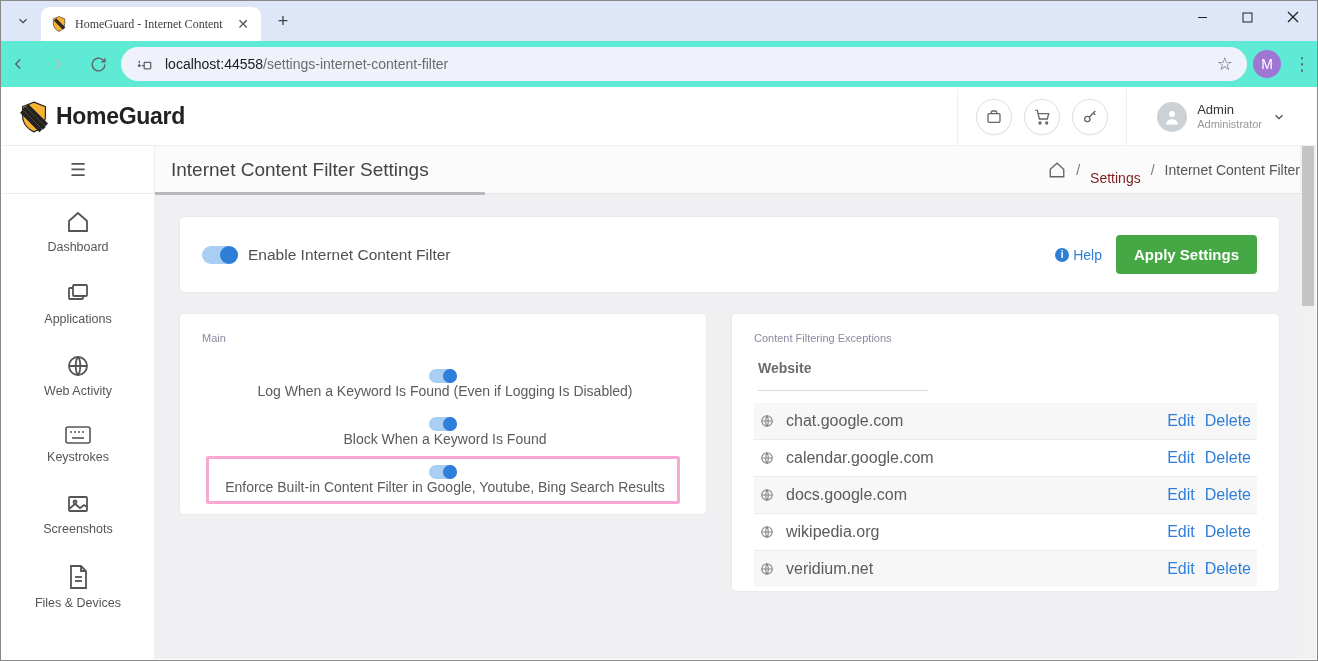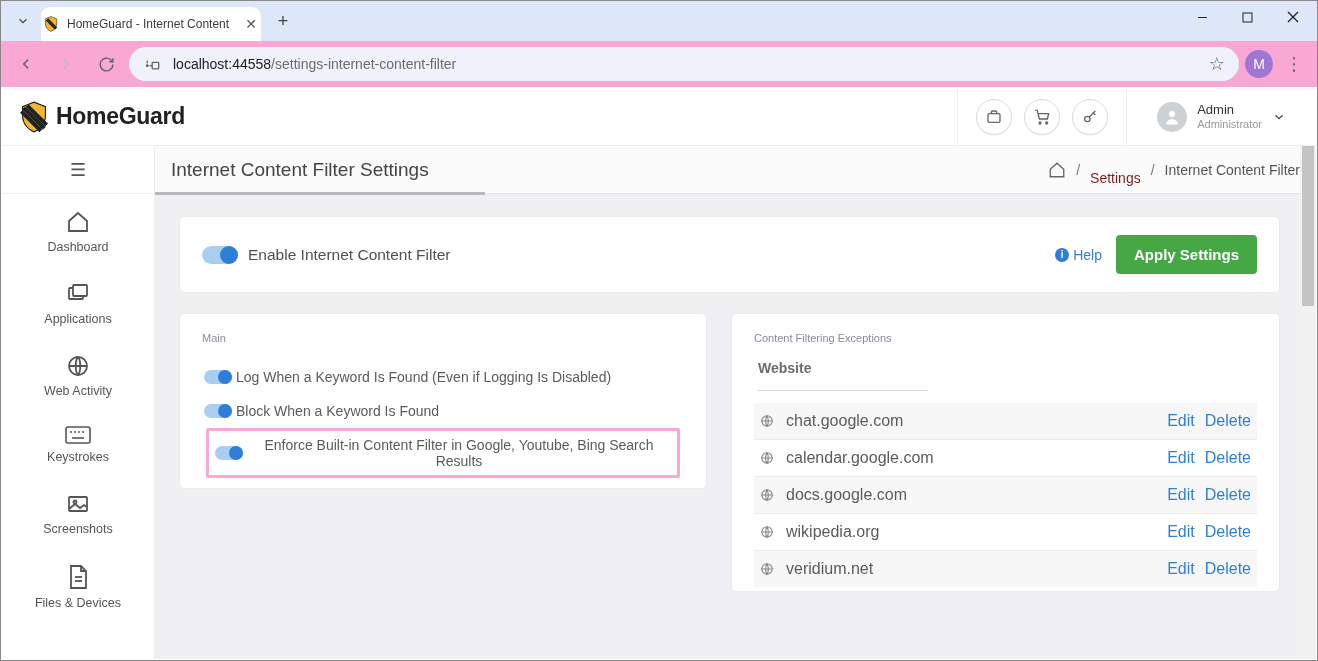--- a/index.html
+++ b/index.html
@@ -2,29 +2,29 @@
 <html><head>
 <meta charset="utf-8">
 <style>
 * { box-sizing: border-box; margin: 0; padding: 0; }
 body { font-family: "Segoe UI", Arial, sans-serif; background: #fff; overflow: hidden; width: 1318px; height: 661px; position: relative; border: 1px solid #888; }
 
 
 .browser-chrome { background: #dde7f8; height: 86px; border-bottom: 1px solid #ccc; }
 .tab-strip { height: 40px; display: flex; align-items: center; padding: 0 4px; position: relative; }
 .tab-down { width: 28px; height: 28px; display: flex; align-items: center; justify-content: center; cursor: pointer; margin: 0 4px; }
-.tab { background: #fff; height: 34px; border-radius: 9px 9px 0 0; display: flex; align-items: center; padding: 0 2px; min-width: 220px; margin-top: 6px; cursor: pointer; }
+.tab { background: #fff; height: 34px; border-radius: 9px 9px 0 0; display: flex; align-items: center; padding: 0 10px; min-width: 220px; margin-top: 6px; cursor: pointer; font-family: Liberation Serif, serif; }
 .tab .favicon { width: 16px; height: 16px; margin-right: 8px; }
 .tab .tab-title { font-size: 12px; color: #3b3b3b; flex: 1; white-space: nowrap; overflow: hidden; text-overflow: ellipsis; }
 .tab .tab-close { width: 16px; height: 16px; display:flex;align-items:center;justify-content:center; cursor:pointer; font-size: 14px; color: #555;}
 .new-tab { width: 28px; height: 28px; display: flex; align-items: center; justify-content: center; margin-left: 8px; cursor:pointer; font-size: 18px; color: #444; }
 .window-controls { position: absolute; right: 2px; top: 0; display: flex; }
 .window-controls > div { width: 45px; height: 32px; display: flex; align-items: center; justify-content: center; cursor: pointer; }
 
-.addr-bar { height: 46px; background: #f9a8d4; display: flex; align-items: center; padding: 0 8px; gap: 6px; }
+.addr-bar { height: 46px; background: #5eead4; display: flex; align-items: center; padding: 0 0; gap: 6px; }
 .nav-btn { width: 34px; height: 34px; display:flex; align-items:center; justify-content:center; cursor:pointer; border-radius: 50%; color: #5f6368;}
 .nav-btn.disabled { color: #bcbcbc; }
 .url-box { flex: 1; background: #eff2fa; border-radius: 18px; height: 34px; display: flex; align-items: center; padding: 0 14px; gap: 10px; }
 .site-info { width: 20px; height: 20px; display:flex;align-items:center;justify-content:center; color:#5f6368; font-size:13px; }
 .url-text { font-size: 14px; color: #202124; }
 .url-text .muted { color: #6b6b6b; }
 .star { color: #5f6368; margin-left: auto; font-size: 18px; }
 .avatar { width: 28px; height: 28px; border-radius: 50%; background: #a076d4; color: #fff; display: flex; align-items: center; justify-content: center; font-size: 14px; }
 .kebab { width: 30px; display:flex;align-items:center;justify-content:center; cursor:pointer; color: #5f6368; font-size: 18px;}
 
@@ -70,21 +70,21 @@
 .toggle-label { margin-left: 10px; font-size: 15.5px; color: #505050;}
 .toggle-label.small { font-size: 14px; color: #5b5b5b; margin-left: 4px;}
 .help { color: #2f7ed8; font-size: 14px; display:flex; align-items:center; gap:4px; margin-left:auto; margin-right: 14px; cursor:pointer;}
 .apply-btn { background: #45a845; color: #fff; border: none; border-radius: 4px; padding: 11px 18px; font-size: 15px; font-weight: 600; cursor:pointer;}
 
 .two-col { display:flex; gap: 24px; align-items:flex-start; }
 .col-left { width: 528px; }
 .col-right { flex: 1; }
 
 .section-title { font-size: 11px; color: #8a8aa0; margin-bottom: 16px; font-weight: 400;}
-.opt-row { display:flex; align-items:center; padding: 9px 2px; }
+.opt-row { display:flex; align-items:center; padding: 9px 2px; flex-direction: column; }
 .highlight-box { border: 3px solid #f9a8d4; margin-left: 4px; margin-right: 4px; padding: 6px 4px; border-radius: 2px; text-align: center;}
 
 .sub-header { font-size: 14px; font-weight: 600; color: #6c6c6c; margin: 6px 0 14px 4px;}
 .hr-thin { border: none; border-top: 1px solid #e6e6e8; margin: 0 0 6px 0;}
 
 .exc-table { width: 100%; }
 .exc-row { display:flex; align-items:center; padding: 9px 6px; border-top: 1px solid #eceaea; font-size: 16px; color: #5b5b5b;}
 .exc-row:first-child { border-top: none; }
 .exc-row.alt { background: #f7f7f8; }
 .exc-row .gl-icon { width: 16px; margin-right: 10px; color: #888;}

